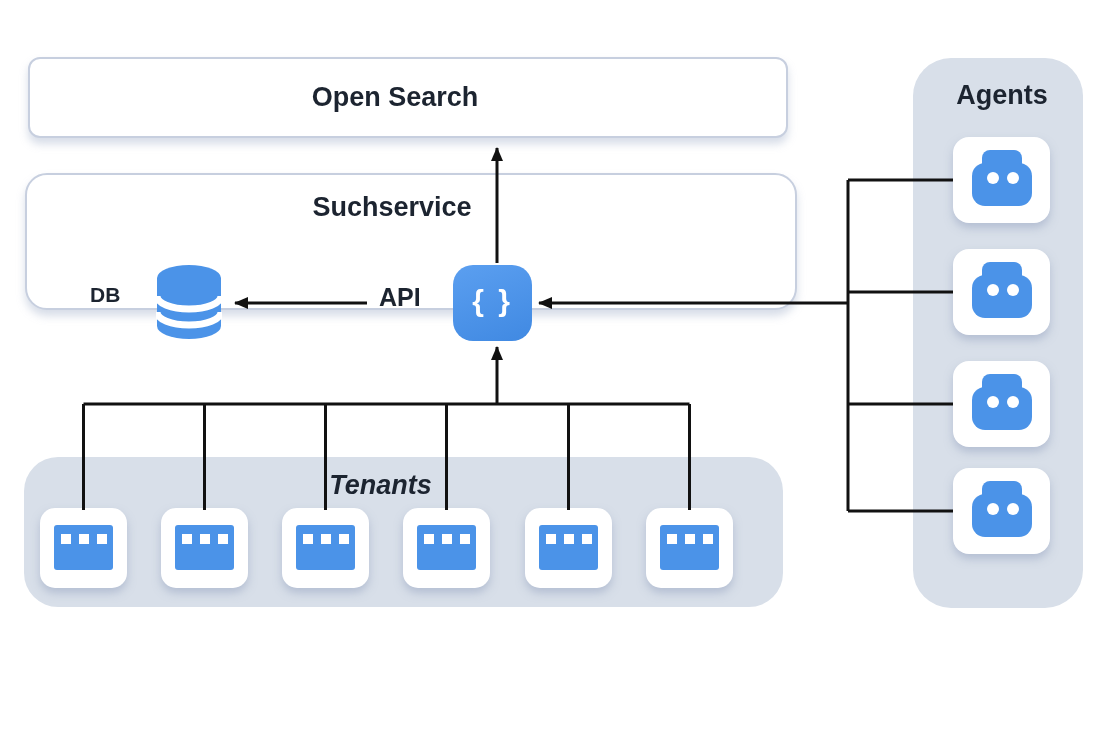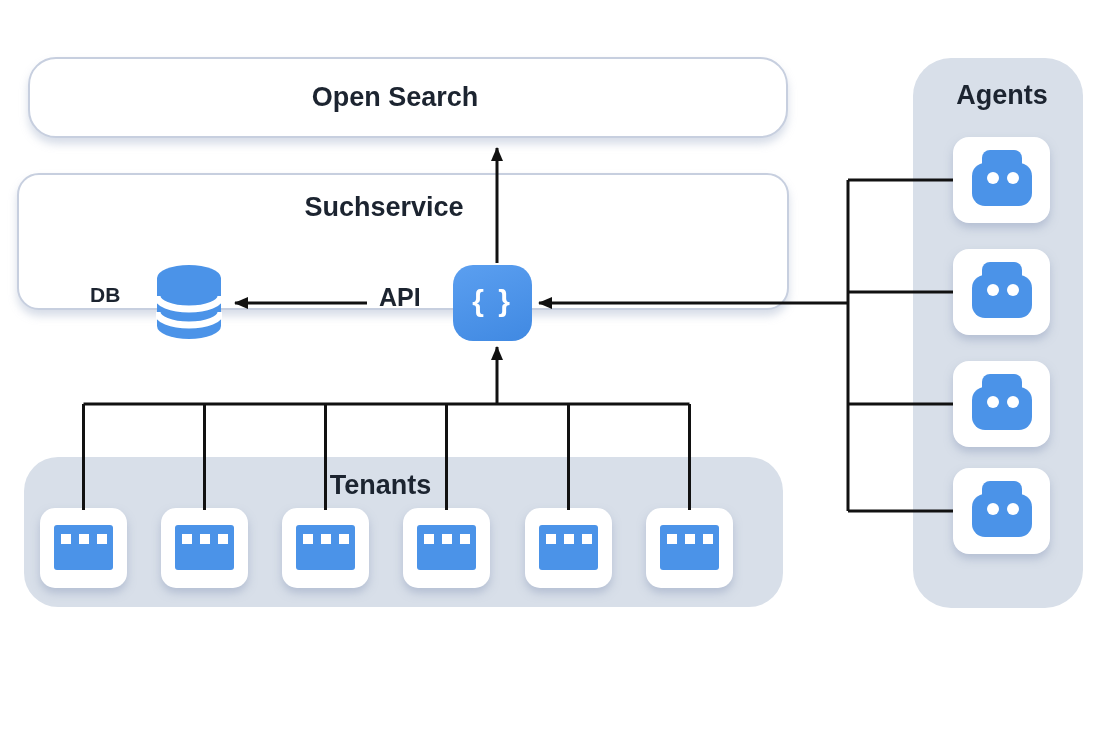--- a/index.html
+++ b/index.html
@@ -11,42 +11,42 @@
     --card-shadow:0 5px 8px rgba(145,160,190,.5);
   }
   *{margin:0;padding:0;box-sizing:border-box;}
   html,body{background:#fff;}
   body{font-family:"Liberation Sans","DejaVu Sans",sans-serif;color:var(--text);}
   .stage{position:relative;width:1100px;height:733px;background:#ffffff;overflow:hidden;}
 
   
   .box{position:absolute;background:#fff;border:2px solid var(--box-border);
        border-radius:18px;box-shadow:0 6px 9px rgba(150,165,195,.38);}
-  .box-opensearch{left:28px;top:57px;width:760px;height:81px;border-radius:28px;
+  .box-opensearch{left:28px;top:57px;width:760px;height:81px;border-radius:12px;
        display:flex;align-items:center;justify-content:center;}
   .box-opensearch .lbl{font-size:27px;font-weight:700;transform:translateX(-13px);}
-  .box-suchservice{left:17px;top:173px;width:772px;height:137px;border-radius:22px;}
+  .box-suchservice{left:25px;top:173px;width:772px;height:137px;border-radius:22px;}
   .such-lbl{position:absolute;left:0;right:0;top:17px;text-align:center;
        font-size:27px;font-weight:700;transform:translateX(-19px);}
 
   
   .db-lbl{position:absolute;left:90px;top:283px;font-size:21px;font-weight:700;}
   .db-icon{position:absolute;left:156px;top:264px;}
   .api-lbl{position:absolute;left:379px;top:283px;font-size:25px;font-weight:700;}
   .api-icon{position:absolute;left:453px;top:265px;width:79px;height:76px;
        border-radius:20px;background:linear-gradient(160deg,#5b9ff0,#4089e2);
        display:flex;align-items:center;justify-content:center;}
   .api-icon span{color:#fff;font-size:30px;font-weight:600;letter-spacing:3px;
        padding-bottom:4px;}
 
   
   .panel{position:absolute;background:var(--panel);}
   .panel-tenants{left:24px;top:457px;width:759px;height:150px;border-radius:34px;}
   .tenants-lbl{position:absolute;left:0;right:0;top:13px;text-align:center;
-       font-size:27px;font-weight:700;transform:translateX(-23px);}
+       font-size:27px;font-weight:700;transform:translateX(-23px);font-style:italic;}
   .panel-agents{left:913px;top:58px;width:170px;height:550px;border-radius:38px;}
   .agents-lbl{position:absolute;left:0;right:0;top:22px;text-align:center;
        font-size:27px;font-weight:700;padding-left:8px;}
 
   
   .card{position:absolute;background:#fff;border-radius:15px;box-shadow:var(--card-shadow);}
   .tenant-card{width:87px;height:80px;top:508px;}
   .t1{left:40px}.t2{left:161px}.t3{left:282px}.t4{left:403px}.t5{left:525px}.t6{left:646px}
   .tenant-icon{position:absolute;left:14px;top:17px;width:59px;height:45px;
        background:var(--accent-blue);border-radius:3px;}

